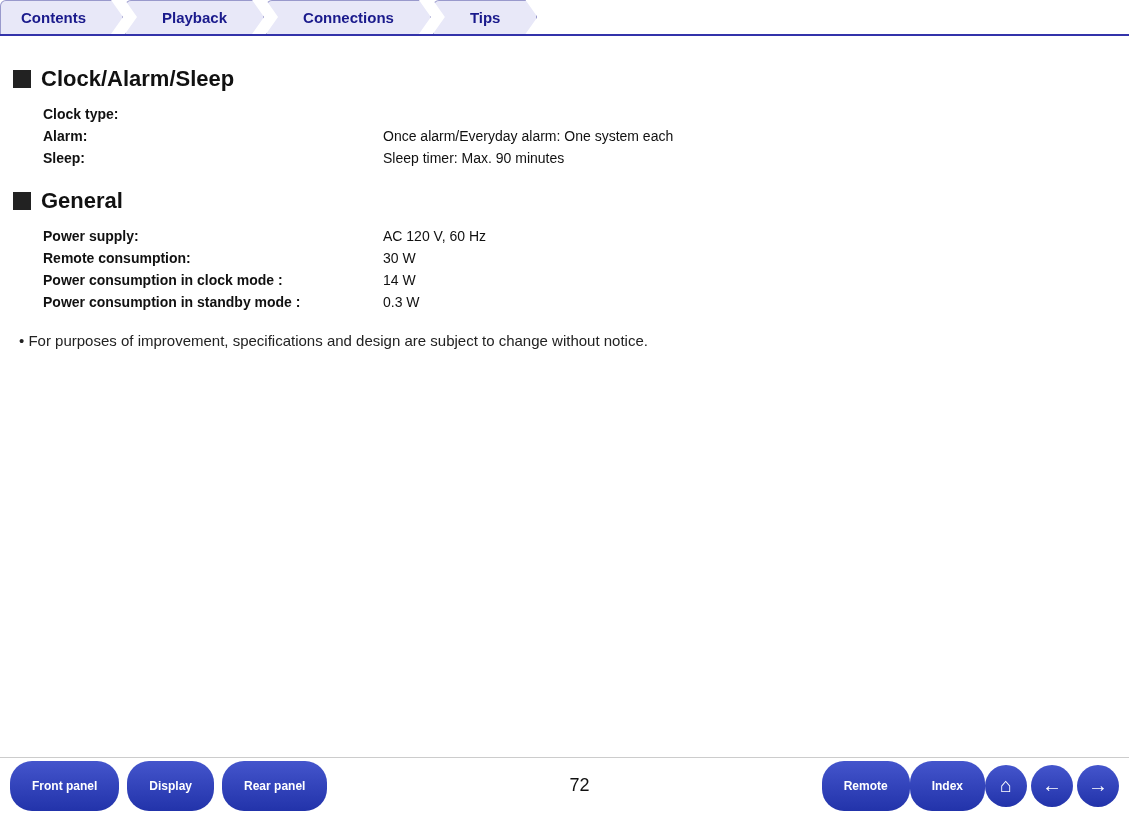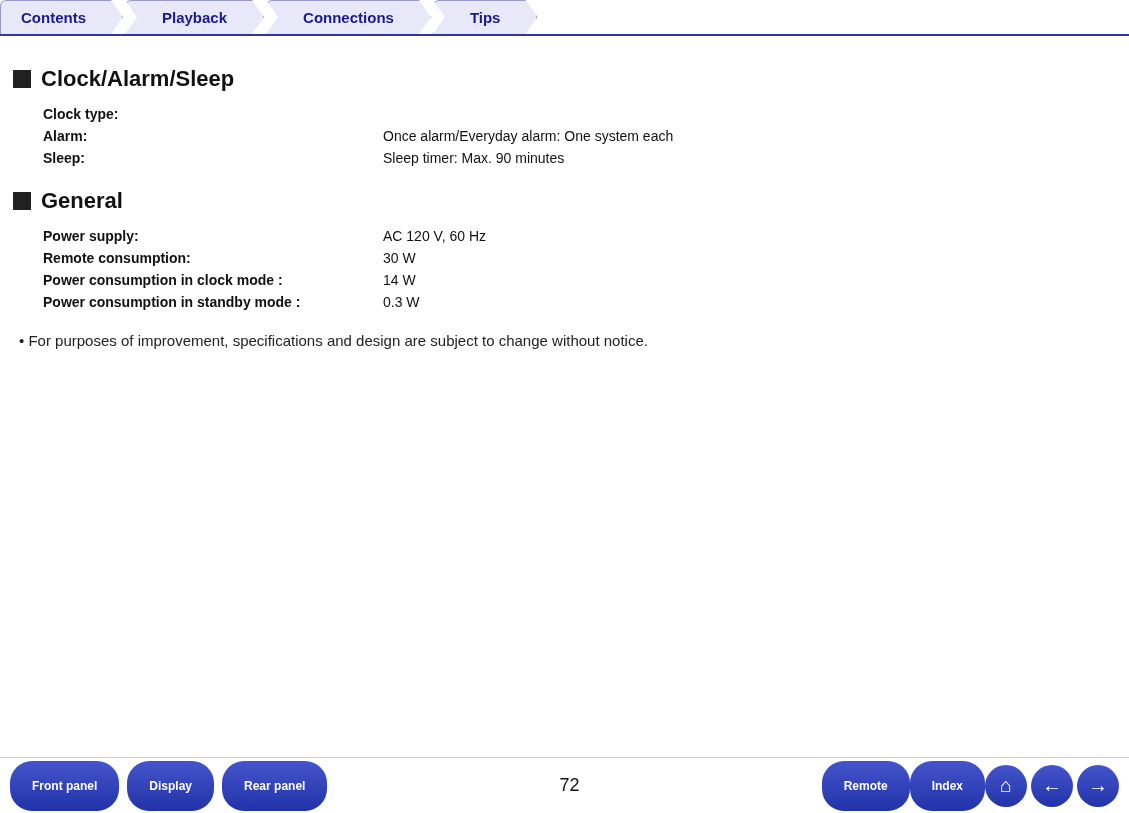--- a/index.html
+++ b/index.html
@@ -145,21 +145,21 @@
       font-weight: bold;
       cursor: pointer;
       white-space: nowrap;
     }
 
     .page-num {
       font-size: 18px;
       font-weight: normal;
       color: #111;
       min-width: 30px;
-      text-align: left;
+      text-align: right;
     }
 
     .icon-btn {
       width: 42px;
       height: 42px;
       border-radius: 50%;
       border: none;
       cursor: pointer;
       display: flex;
       align-items: center;

